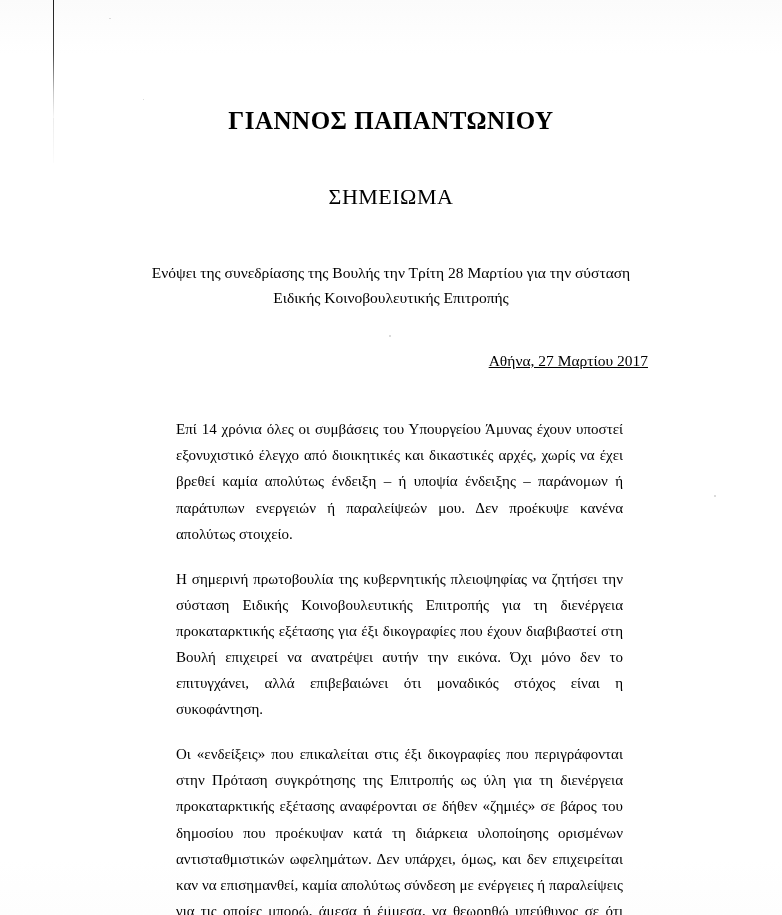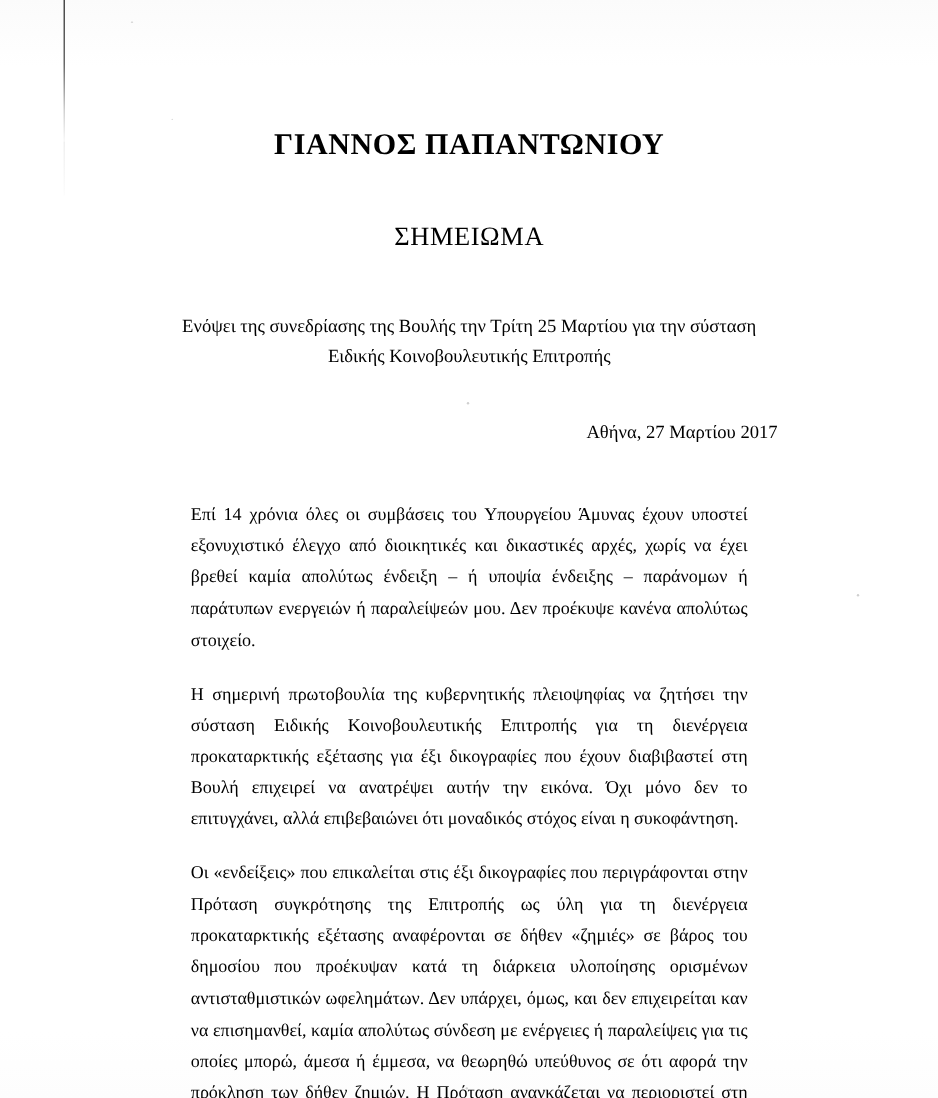--- a/index.html
+++ b/index.html
@@ -101,30 +101,31 @@
     font-size: 15.5px;
     line-height: 1.62;
   }
 
   .date-line {
     margin: 0;
     padding-top: 42px;
     padding-right: 134px;
     text-align: right;
     font-size: 15.5px;
+    text-decoration: underline;
   }
 
   .body-block {
     margin: 0 auto;
     width: 464px;
     padding-top: 46px;
   }
 
   p.body-par {
-    margin: 0 0 19px 0;
+    margin: 0 0 19px 17px;
     text-align: justify;
     text-justify: inter-word;
     font-size: 15px;
     line-height: 1.74;
     hyphens: none;
   }
 
   p.body-par:last-child {
     margin-bottom: 0;
   }
@@ -143,21 +144,21 @@
   <div class="speck" style="left:389px; top:335px; width:2px; height:2px;"></div>
   <div class="speck" style="left:714px; top:495px; width:2px; height:2px;"></div>
   <div class="speck" style="left:388px; top:906px; width:2px; height:2px;"></div>
 
   <div id="content">
 
     <h1 class="doc-title">ΓΙΑΝΝΟΣ ΠΑΠΑΝΤΩΝΙΟΥ</h1>
 
     <h2 class="doc-subtitle">ΣΗΜΕΙΩΜΑ</h2>
 
-    <div class="subject-block">Ενόψει της συνεδρίασης της Βουλής την Τρίτη 25 Μαρτίου  για την σύσταση Ειδικής Κοινοβουλευτικής Επιτροπής</div>
+    <div class="subject-block">Ενόψει της συνεδρίασης της Βουλής την Τρίτη 28 Μαρτίου  για την σύσταση Ειδικής Κοινοβουλευτικής Επιτροπής</div>
 
     <div class="date-line">Αθήνα, 27 Μαρτίου 2017</div>
 
     <div class="body-block">
       <p class="body-par">Επί 14 χρόνια όλες οι συμβάσεις του Υπουργείου Άμυνας έχουν υποστεί εξονυχιστικό έλεγχο από διοικητικές και δικαστικές αρχές, χωρίς να έχει βρεθεί καμία απολύτως ένδειξη – ή υποψία ένδειξης  – παράνομων ή παράτυπων ενεργειών ή παραλείψεών μου. Δεν προέκυψε κανένα απολύτως στοιχείο.</p>
       <p class="body-par">Η σημερινή πρωτοβουλία της κυβερνητικής πλειοψηφίας να ζητήσει την σύσταση Ειδικής Κοινοβουλευτικής Επιτροπής για τη διενέργεια προκαταρκτικής εξέτασης για έξι δικογραφίες που έχουν διαβιβαστεί στη Βουλή επιχειρεί να ανατρέψει αυτήν την εικόνα. Όχι μόνο δεν το επιτυγχάνει, αλλά επιβεβαιώνει ότι μοναδικός στόχος είναι η συκοφάντηση.</p>
       <p class="body-par">Οι «ενδείξεις» που επικαλείται στις έξι δικογραφίες που περιγράφονται στην Πρόταση συγκρότησης της Επιτροπής ως ύλη για τη διενέργεια προκαταρκτικής εξέτασης αναφέρονται σε δήθεν «ζημιές» σε βάρος του δημοσίου που προέκυψαν κατά τη διάρκεια υλοποίησης ορισμένων αντισταθμιστικών ωφελημάτων. Δεν υπάρχει, όμως, και δεν επιχειρείται καν να επισημανθεί, καμία απολύτως σύνδεση με ενέργειες ή παραλείψεις για τις οποίες μπορώ, άμεσα ή έμμεσα, να θεωρηθώ υπεύθυνος σε ότι αφορά την πρόκληση των δήθεν ζημιών. Η Πρόταση αναγκάζεται να περιοριστεί στη γενική αναφορά των προϋποθέσεων που</p>
     </div>
 
   </div>

